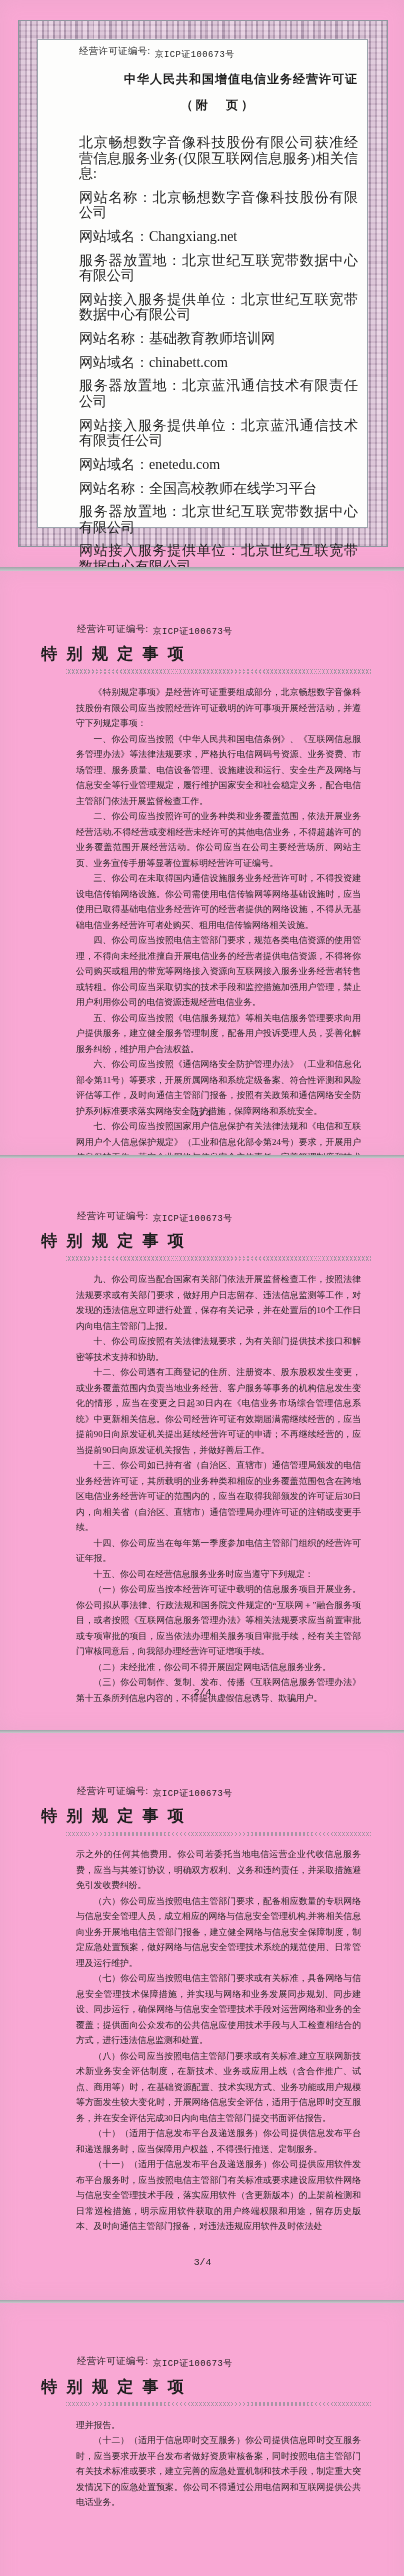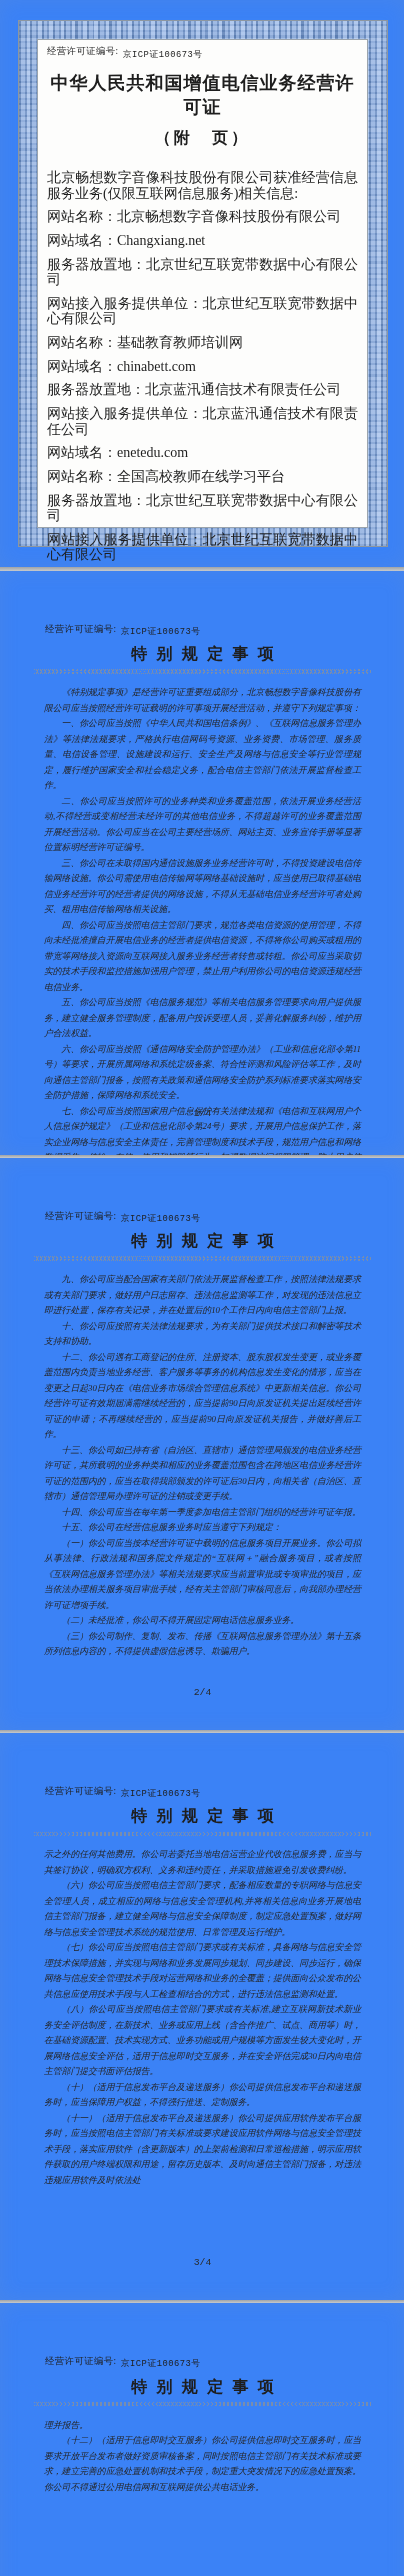--- a/index.html
+++ b/index.html
@@ -1,51 +1,51 @@
 <!DOCTYPE html>
 <html style="font-size:8.2px"><head>
 <meta charset="utf-8">
 <style>
   html,body{margin:0;padding:0;background:#aeb2b6;}
   body{width:405px;font-family:"Liberation Serif","DejaVu Serif",serif;color:#1e1e1e;}
   .scan{width:405px;}
-  .page{position:relative;background:#3b82f6;overflow:hidden;
-        box-shadow:inset 0 0 20.6px rgba(160,160,160,.12);}
+  .page{position:relative;background:#f9a8d4;overflow:hidden;
+        box-shadow:inset 0 0 20.6px rgba(160,160,160,.12);padding-left:32px;}
   .gap{height:4.1px;background:linear-gradient(#9fa3a7,#c6c9cc);}
   .gap.thin{height:3.1px;}
 
   
   .page1{height:567px;}
   .frame{position:absolute;inset:19.6px 17.5px;border:0.5px solid #8e979f;
          background:
            repeating-linear-gradient(90deg,rgba(110,122,134,.45) 0 2.1px,rgba(205,211,217,.5) 2.1px 5.7px,rgba(140,150,160,.45) 5.7px 7.7px,rgba(228,232,236,.55) 7.7px 11.3px),
            repeating-linear-gradient(0deg,rgba(120,130,142,.30) 0 2.1px,rgba(215,220,226,.35) 2.1px 5.7px,rgba(150,160,170,.30) 5.7px 7.7px,rgba(235,238,241,.4) 7.7px 11.3px);}
   .frame::after{content:"";position:absolute;inset:18.5px;background:#fdfdfc;border:0.5px solid #9ba4ac;}
   .p1-content{position:relative;z-index:2;padding:45px 47px 0 47px;}
   .p1-hdr{font-size:9.3px;letter-spacing:0.5px;}
   .p1-hdr .num{display:inline-block;transform:translateY(2.6px);margin-left:4.1px;
                font-family:"Liberation Mono","DejaVu Sans Mono",monospace;font-size:8.8px;}
-  .p1-title{margin:13.4px 0 0;text-align:center;font-size:18px;font-weight:700;letter-spacing:1px;}
-  .p1-sub{margin:8.2px 0 0;text-align:center;font-size:16px;font-weight:700;letter-spacing:3.1px;}
+  .p1-title{margin:13.4px 0 0;text-align:right;font-size:12px;font-weight:700;letter-spacing:1px;}
+  .p1-sub{margin:8.2px 0 0;text-align:center;font-size:12px;font-weight:700;letter-spacing:3.1px;}
   .p1-body{margin-top:21.6px;font-size:14px;line-height:15.5px;}
   .p1-body p{margin:0 0 8.2px;text-align:justify;}
   .p1-body p.site-entry{margin:0 0 8.2px;}
 
   
   .sp-hdr{padding:52px 45px 0;font-size:9.3px;letter-spacing:0.5px;}
   .sp-hdr .num{display:inline-block;transform:translateY(2.1px);margin-left:4.1px;
                font-family:"Liberation Mono","DejaVu Sans Mono",monospace;font-size:8.8px;}
-  .sp-title{margin:8.2px 0 4.1px;text-align:center;font-size:16px;font-weight:700;
+  .sp-title{margin:8.2px 0 4.1px;text-align:left;font-size:16px;font-weight:700;
             letter-spacing:9.3px;text-indent:9.3px;}
   .zigzag{height:4.6px;margin:0 34px 11.3px;opacity:.75;
           background:
             repeating-linear-gradient(115deg,#8d9196 0 0.8px,transparent 0.8px 3.6px),
             repeating-linear-gradient(65deg,#8d9196 0 0.8px,transparent 0.8px 3.6px);}
   .sp-body{padding:0 44px;font-size:8.8px;line-height:15.5px;text-align:justify;color:#242424;}
-  .sp-body p{margin:0;text-indent:2em;font-style:italic;}
+  .sp-body p{margin:0;text-indent:2em;}
   .sp-body p.cont{text-indent:0;}
   .folio{position:absolute;left:0;right:0;text-align:center;font-size:9.8px;
          font-family:"Liberation Mono","DejaVu Sans Mono",monospace;color:#2a2a2a;}
   .page2{height:584px;} .page2 .folio{bottom:36px;}
   .page3{height:572px;} .page3 .folio{bottom:32px;}
   .page4{height:567px;} .page4 .folio{bottom:32px;}
   .page5{height:570px;}
 </style>
 </head>
 <body>

